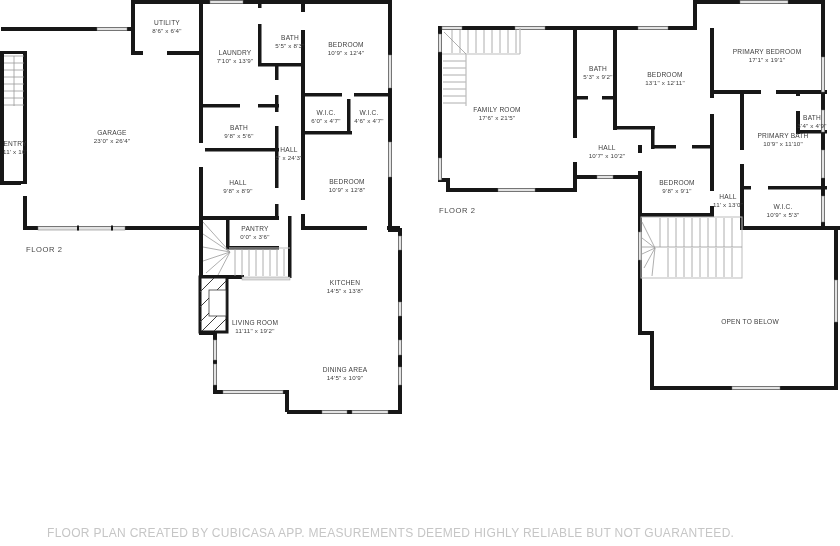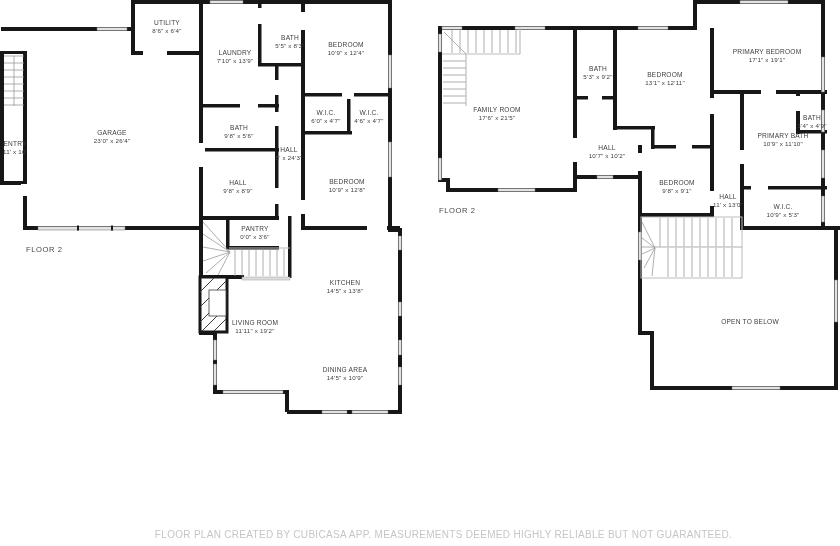--- a/index.html
+++ b/index.html
@@ -11,22 +11,22 @@
   .gap{fill:#ffffff;}
   .t{stroke:#9a9a9a;stroke-width:.8;fill:none;}
   .tb{stroke:#bdbdbd;stroke-width:1.2;fill:none;}
   .hatch{stroke:#3c3c3c;stroke-width:1;fill:none;}
   #labels{position:absolute;left:0;top:0;width:840px;height:546px;}
   .room-label{position:absolute;transform:translate(-50%,-50%);text-align:center;
               color:#3d3d3d;white-space:nowrap;line-height:1.4;letter-spacing:.2px;}
   .rname{font-size:6.6px;}
   .rdims{font-size:6.2px;}
   .floor-label{position:absolute;font-size:7.6px;color:#474747;letter-spacing:.6px;}
-  .caption{position:absolute;left:0;right:0;bottom:6px;text-align:center;
-           font-size:10px;color:#c6c6c6;letter-spacing:.3px;margin-left:47px;}
+  .caption{position:absolute;left:0;right:0;bottom:6px;
+           font-size:12px;color:#c6c6c6;letter-spacing:.3px;margin-left:47px;}
 </style>
 </head>
 <body>
 
 <div class="canvas">
 
 <svg width="840" height="546" viewBox="0 0 840 546">
 
   <g>
 

